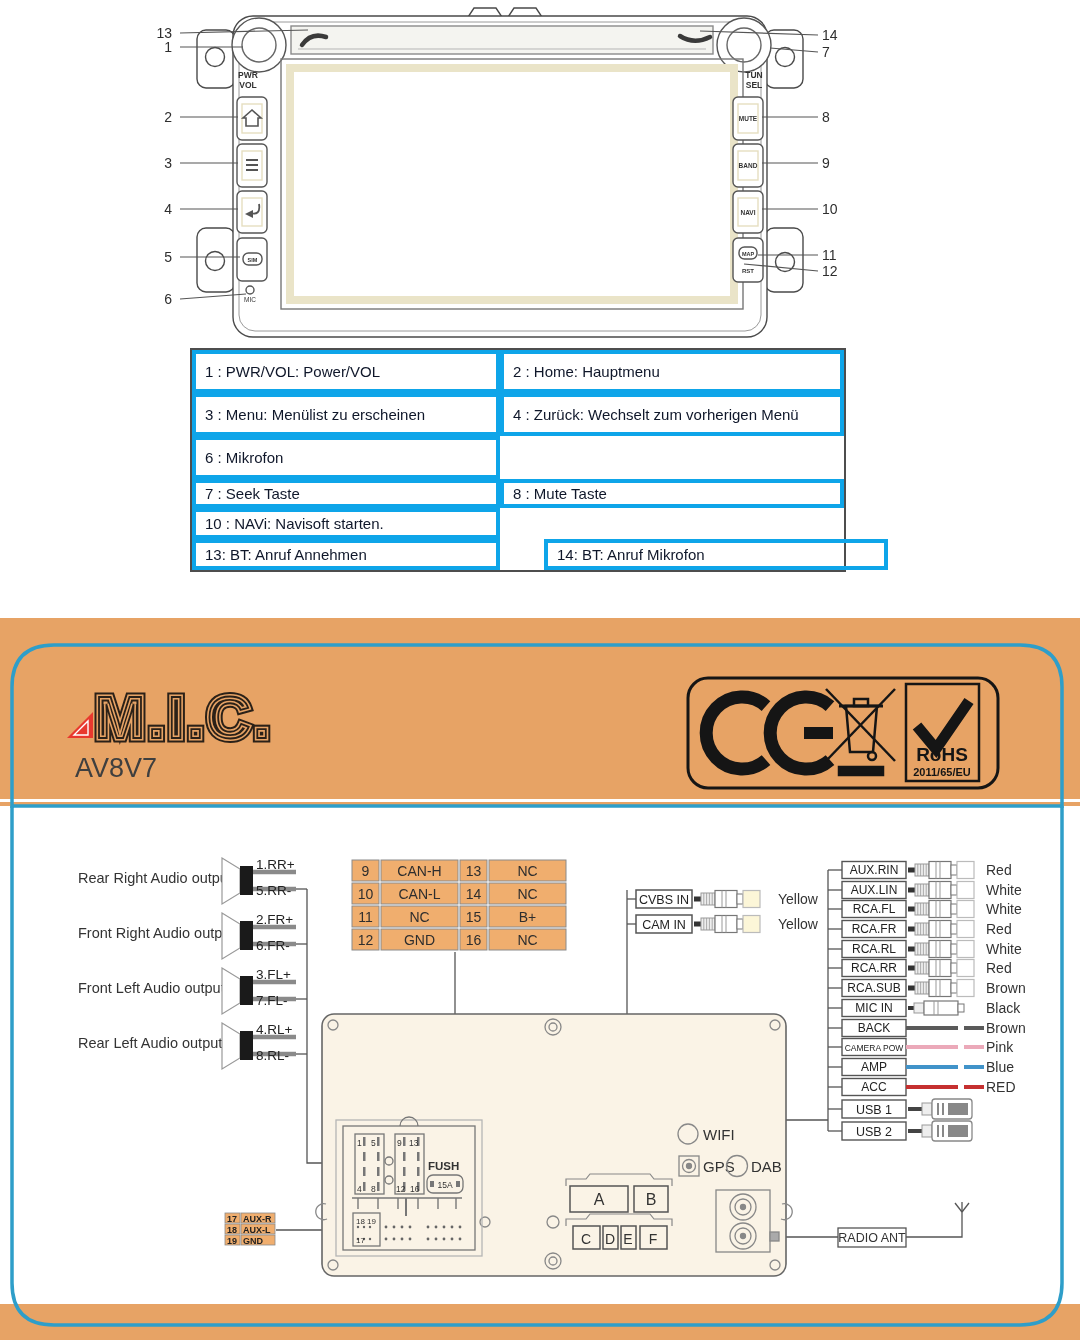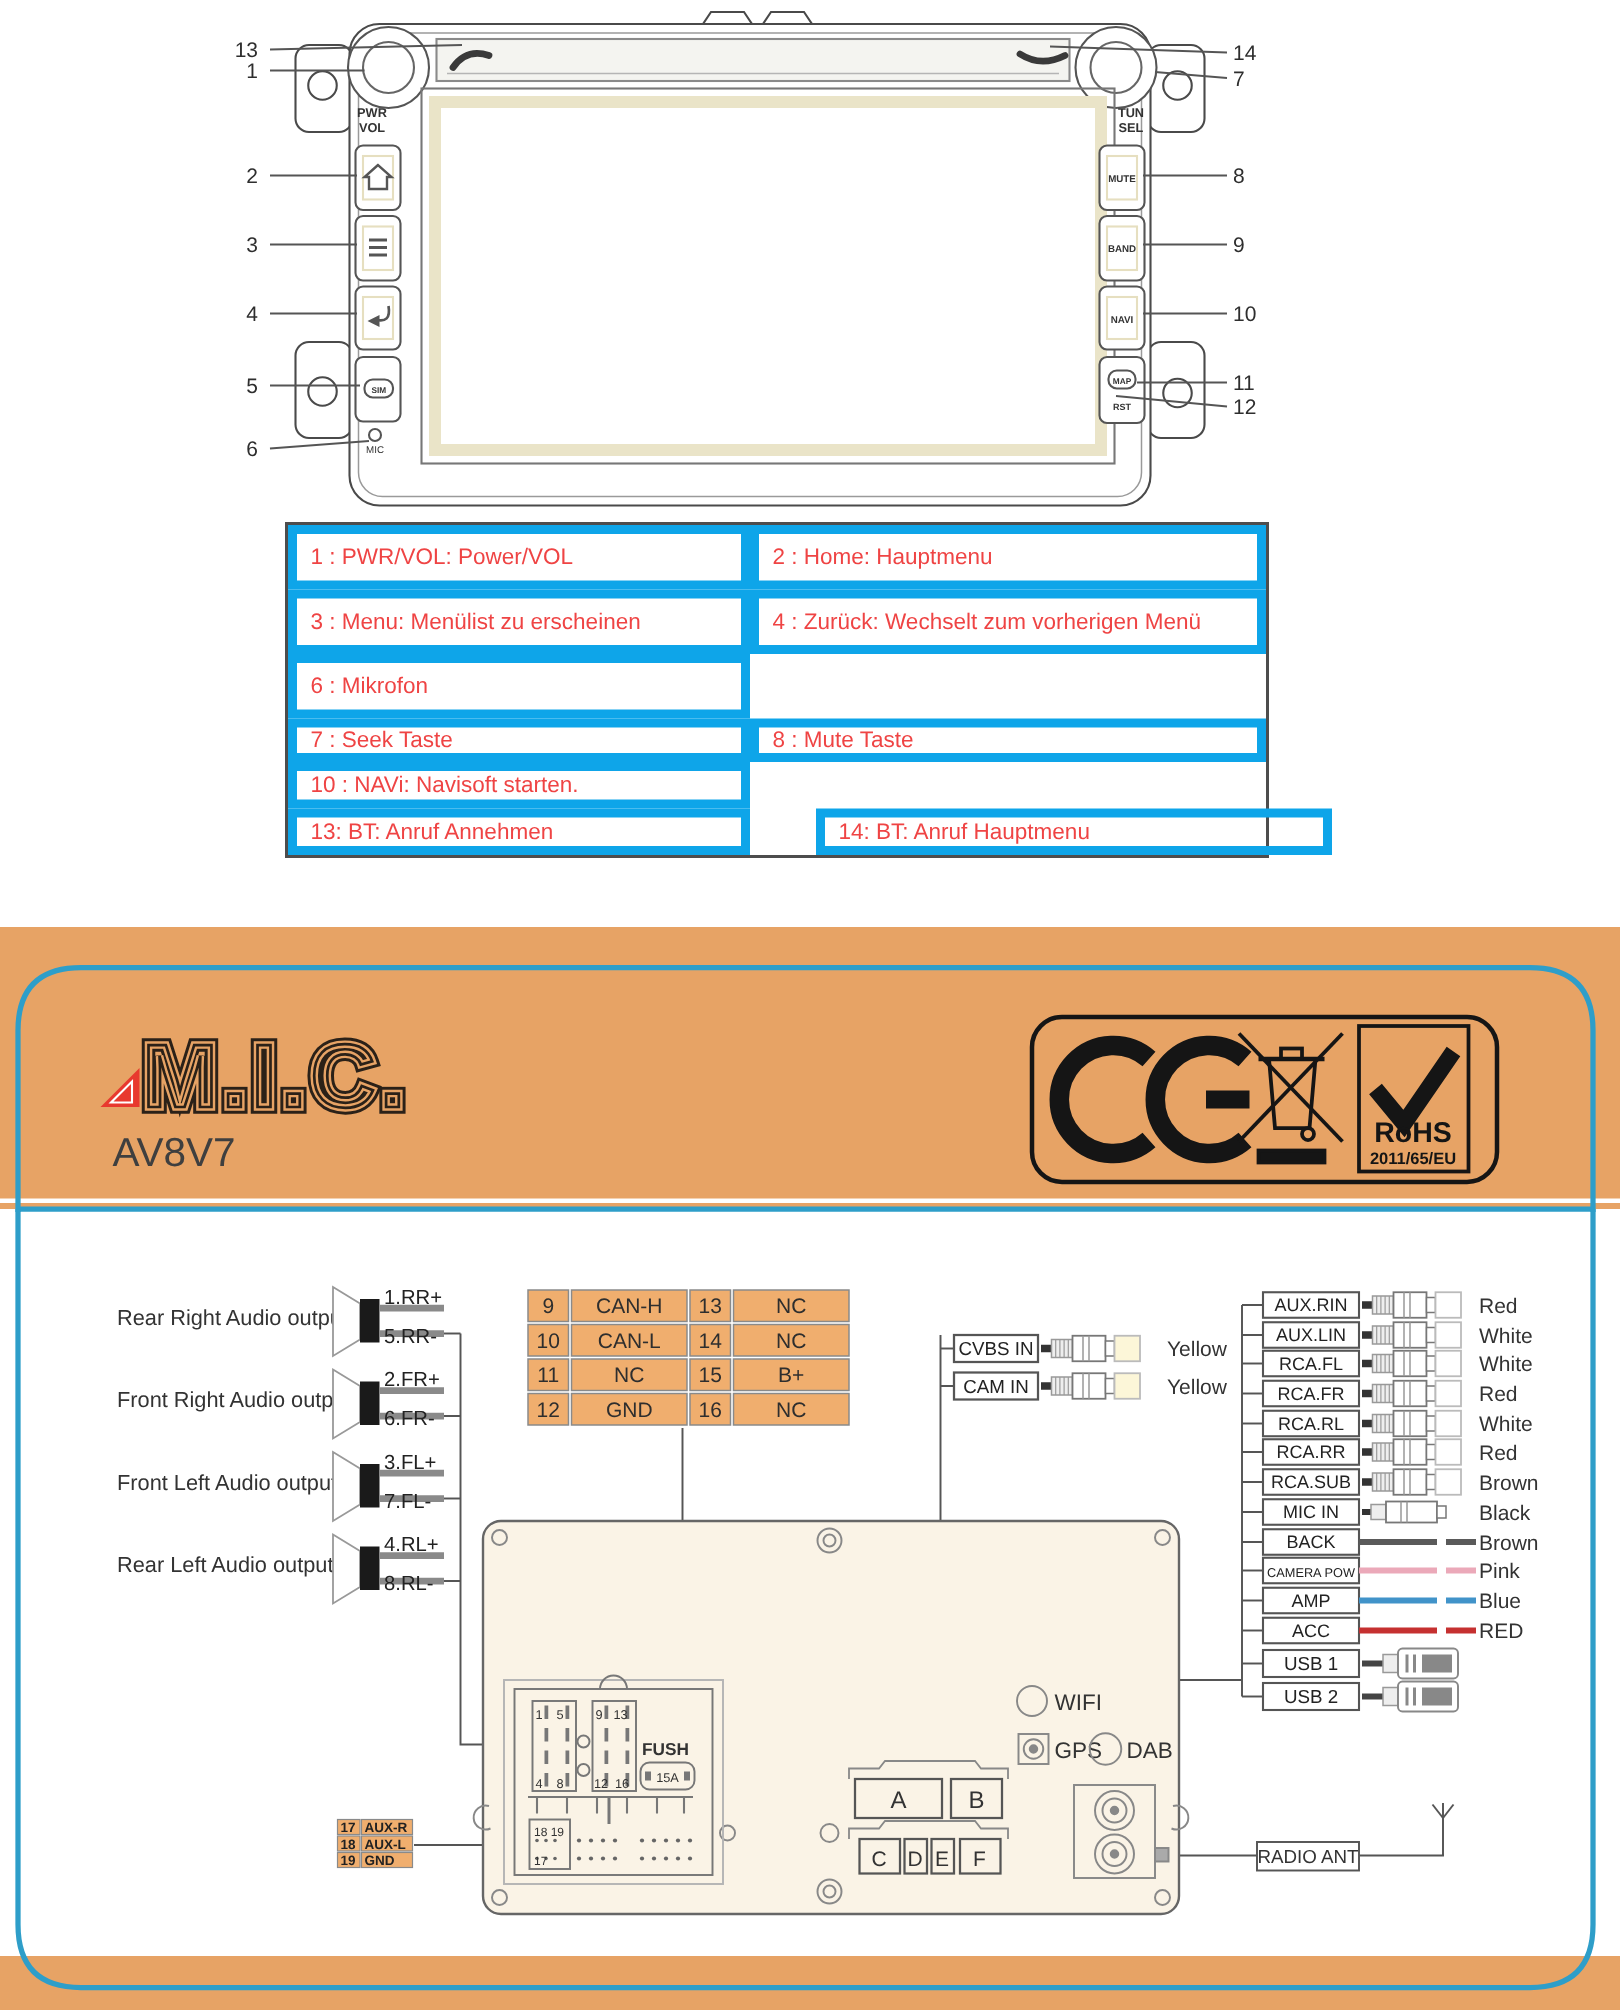--- a/index.html
+++ b/index.html
@@ -2,22 +2,22 @@
 <html><head>
 <meta charset="utf-8">
 <style>
   html,body{margin:0;padding:0;background:#fff;}
   .stage{position:relative;width:1080px;height:1340px;background:#ffffff;
          font-family:"Liberation Sans",sans-serif;overflow:hidden;}
   .abs{position:absolute;}
   #legend-table{position:absolute;left:190px;top:348px;width:656px;
                 border:2px solid #4d4d4d;box-sizing:border-box;}
   .lrow{display:grid;grid-template-columns:308px 344px;}
-  .lcell{border:6px solid #0ea5e9;display:flex;align-items:center;
-         padding-left:9px;font-size:15px;color:#ef4444;box-sizing:border-box;}
+  .lcell{border:4px solid #0ea5e9;display:flex;align-items:center;
+         padding-left:9px;font-size:15px;color:#0f172a;box-sizing:border-box;}
   svg text{font-family:"Liberation Sans",sans-serif;}
 </style>
 </head>
 <body>
 
 <div class="stage">
 
   <svg id="device-svg" class="abs" style="left:0;top:0" width="1080" height="346" viewBox="0 0 1080 346">
     <g stroke="#4a4a4a" fill="none" stroke-width="1.4">
 
@@ -150,21 +150,21 @@
       </div>
       <div class="lrow" style="height: 29px; text-align: center;">
         <div class="lcell">7 : Seek Taste</div>
         <div class="lcell">8 : Mute Taste</div>
       </div>
       <div class="lrow" style="height: 31px;">
         <div class="lcell">10 : NAVi: Navisoft starten.</div>
       </div>
       <div class="lrow" style="height: 31px; gap: 44px;">
         <div class="lcell">13: BT: Anruf Annehmen</div>
-        <div class="lcell">14: BT: Anruf Hauptmenu</div>
+        <div class="lcell">14: BT: Anruf Mikrofon</div>
       </div>
     </div>
 
   <svg id="bottom-svg" class="abs" style="left:0;top:618px" width="1080" height="722" viewBox="0 618 1080 722">
 
     <rect x="0" y="618" width="1080" height="188" fill="#E7A365"></rect>
     <rect x="0" y="799" width="1080" height="3" fill="#fff"></rect>
     <rect x="0" y="1304" width="1080" height="36" fill="#E7A365"></rect>
 
     <g stroke="#2E9EC9" stroke-width="3.5" fill="none">

